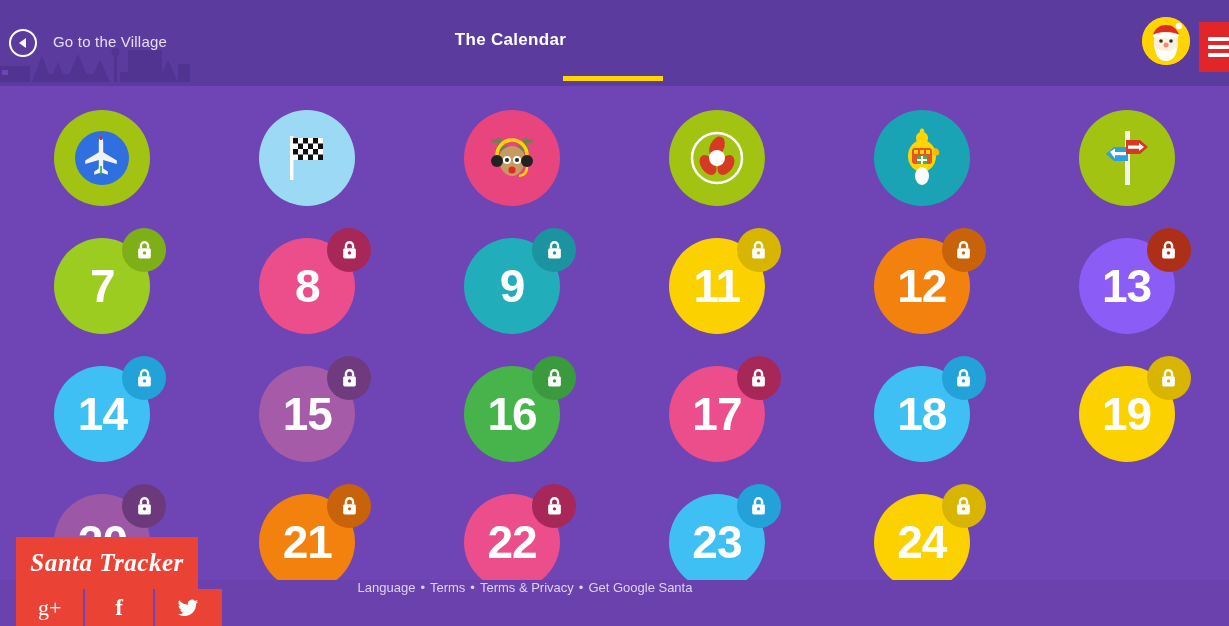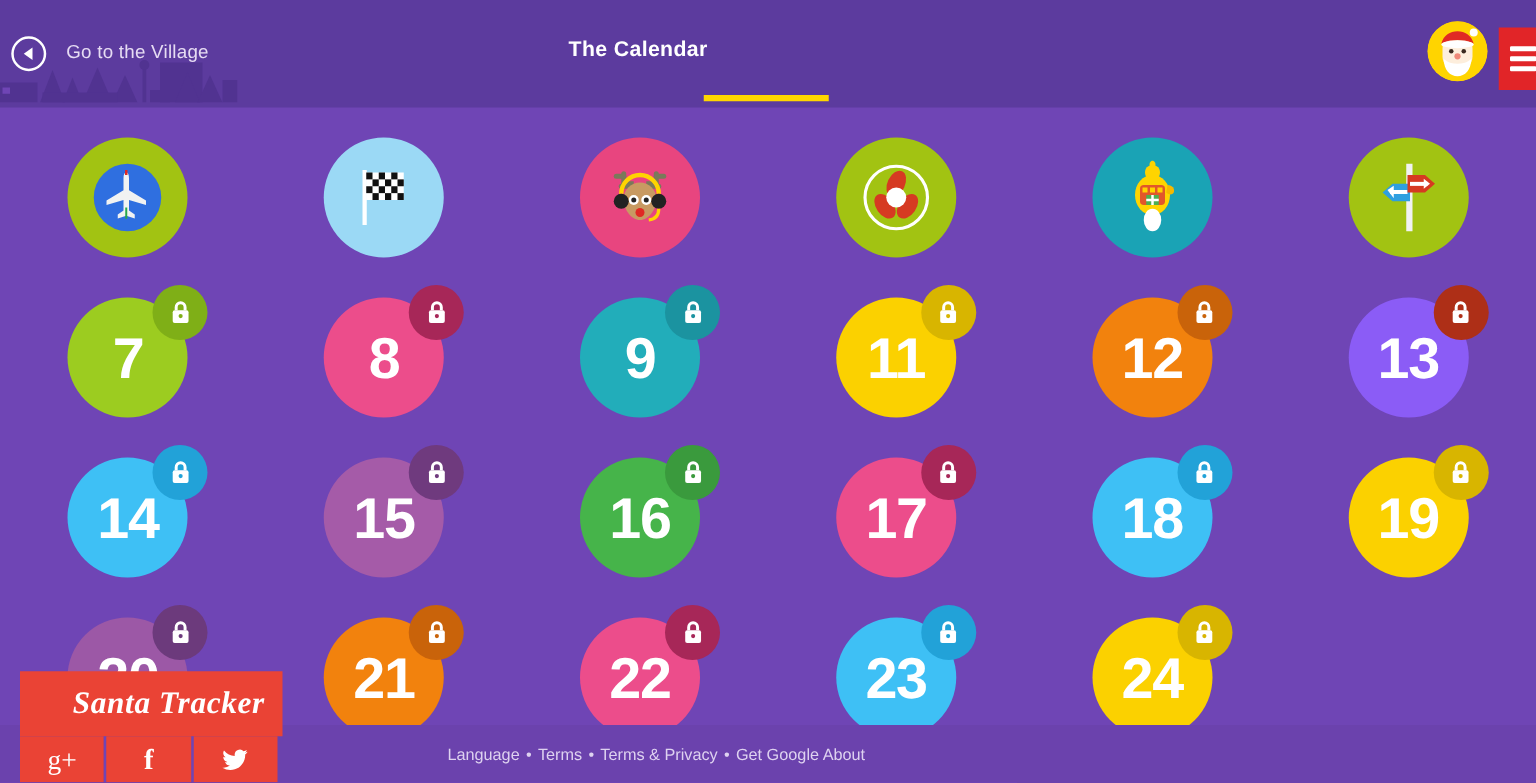--- a/index.html
+++ b/index.html
@@ -78,39 +78,39 @@
   .lock svg{width:19px;height:21px;display:block;}
 
   
   .tracker{
     position:absolute;left:16px;top:537px;width:206px;height:89px;z-index:30;
   }
   .tracker-title{
     width:182px;height:52px;background:#ea4335;color:#ffffff;
     display:flex;align-items:center;justify-content:center;
     font-family:"Liberation Serif", serif;font-style:italic;font-weight:bold;
-    font-size:25px;letter-spacing:.5px;cursor:pointer;padding-left:28px;
+    font-size:25px;letter-spacing:.5px;cursor:pointer;
   }
   .tracker-social{display:flex;width:206px;height:37px;}
   .soc{
     flex:1;background:#ea4335;border-left:2px solid #6f45b5;
     display:flex;align-items:center;justify-content:center;color:#fff;cursor:pointer;
   }
   .soc:first-child{border-left:none;}
   .soc .gp{font-family:"Liberation Serif",serif;font-size:22px;line-height:1;}
   .soc .fb{font-family:"Liberation Serif",serif;font-size:23px;font-weight:bold;line-height:1;}
   .soc svg{width:22px;height:22px;}
 
   
   .footer{
     position:absolute;left:0;top:580px;width:1229px;height:46px;background:#6b42ad;z-index:25;
   }
   .footer-links{
     position:absolute;left:0;top:0;width:1050px;height:46px;
-    display:flex;align-items:center;justify-content:center;gap:0;
+    display:flex;align-items:flex-start;justify-content:center;gap:0;
     color:#ded2f0;font-size:13px;
   }
   .footer-links a{color:#ded2f0;text-decoration:none;cursor:pointer;}
   .sep{margin:0 5px;color:#ded2f0;}
 </style>
 </head>
 <body>
 
 <div class="app">
 
@@ -502,17 +502,17 @@
   </div>
 
   <div class="footer">
     <div class="footer-links">
         <a>Language</a>
         <span class="sep">•</span>
         <a>Terms</a>
         <span class="sep">•</span>
         <a>Terms &amp; Privacy</a>
         <span class="sep">•</span>
-        <a>Get Google About</a>
+        <a>Get Google Santa</a>
       </div>
   </div>
 
 </div>
 
 </body></html>

